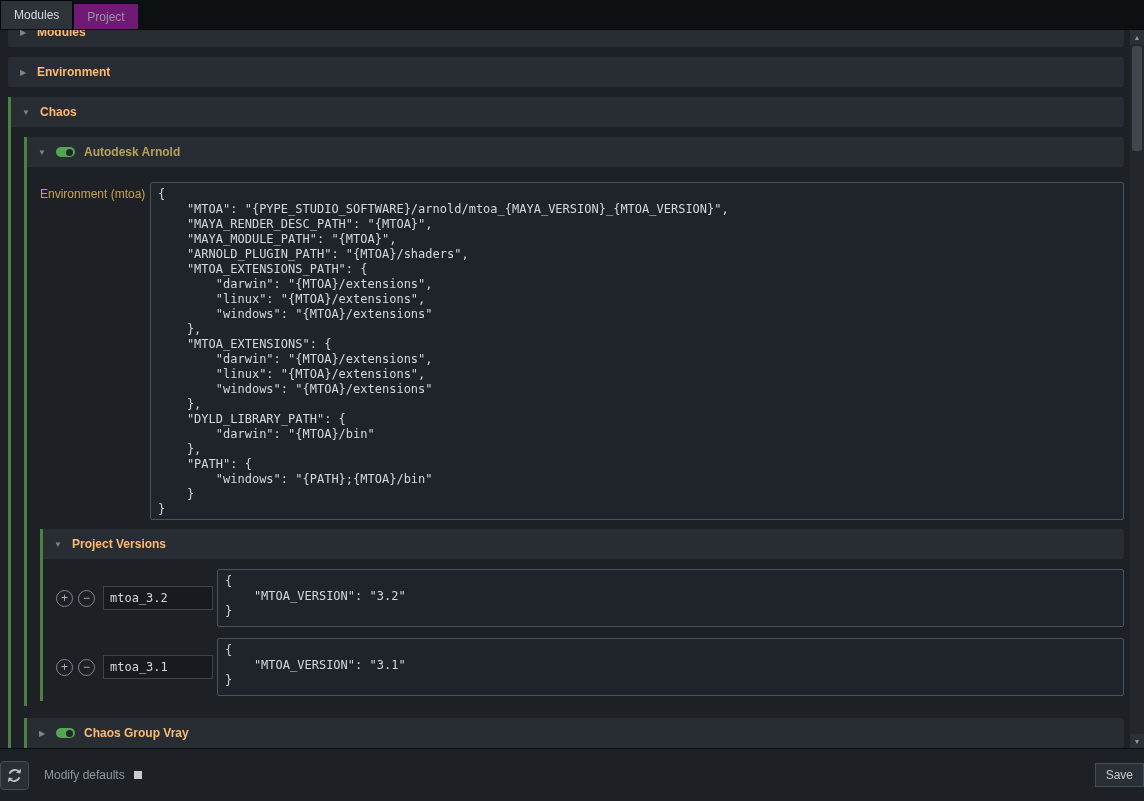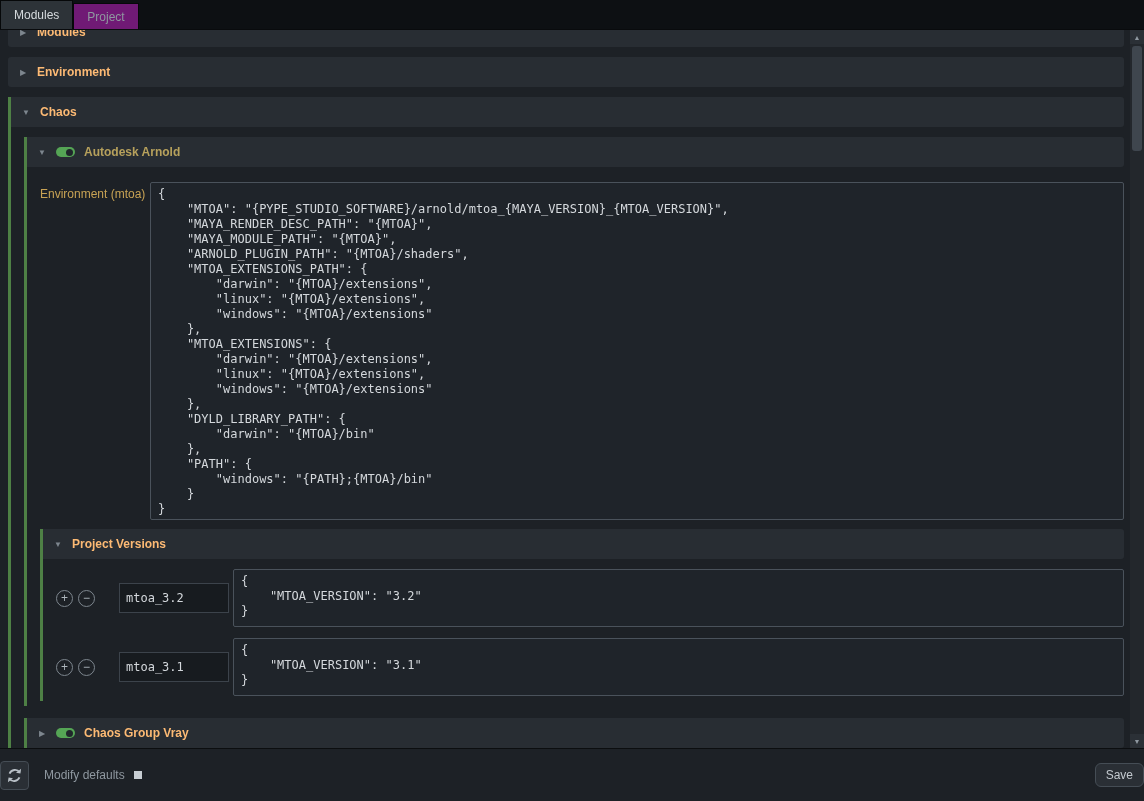--- a/index.html
+++ b/index.html
@@ -112,22 +112,22 @@
     width: 17px; height: 17px; border-radius: 50%;
     border: 1px solid #7d868e; background: transparent;
     color: #aeb6bd; font-size: 12px; line-height: 14px;
     text-align: center; cursor: pointer; flex: none;
     padding: 0;
     font-family: "Liberation Sans", sans-serif;
   }
   .round-btn + .round-btn { margin-left: 5px; }
 
   input.key-field {
-    width: 110px; height: 30px;
-    margin-left: 24px;
+    width: 110px; height: 24px;
+    margin-left: 8px;
     background: #171b1f;
     border: 1px solid #3c434b;
     color: #d4d8dc;
     font-family: "DejaVu Sans Mono", monospace; font-size: 12px;
     padding: 0 6px;
     flex: none;
   }
   .version-row textarea { flex: 1; height: 58px; margin-left: 4px; }
 
   
@@ -165,21 +165,21 @@
   .modify-label { margin-left: 15px; font-size: 12px; color: #8f98a0; }
   .modify-check {
     margin-left: 9px;
     width: 8px; height: 8px;
     background: #c7cdd2;
     display: inline-block; cursor: pointer;
   }
   .save-btn {
     margin-left: auto;
     height: 24px; padding: 0 10px;
-    background: #2a2f35; border: 1px solid #454d55; border-radius: 6px;
+    background: #2a2f35; border: 1px solid #454d55; border-radius: 0;
     color: #c3c9cf; font-size: 12px; cursor: pointer;
     font-family: "Liberation Sans", sans-serif;
   }
 </style>
 </head>
 <body>
 
 <div class="app">
 
   <div class="tab-bar">

